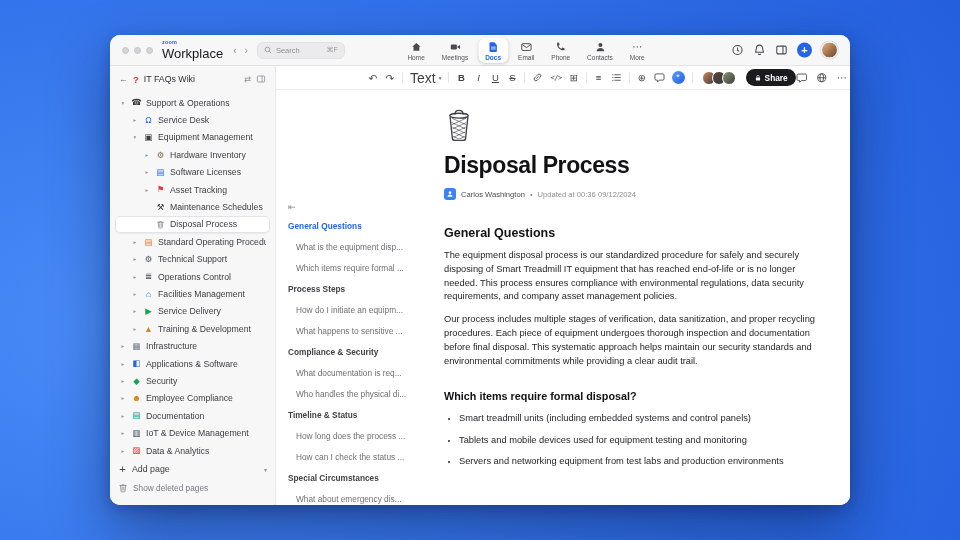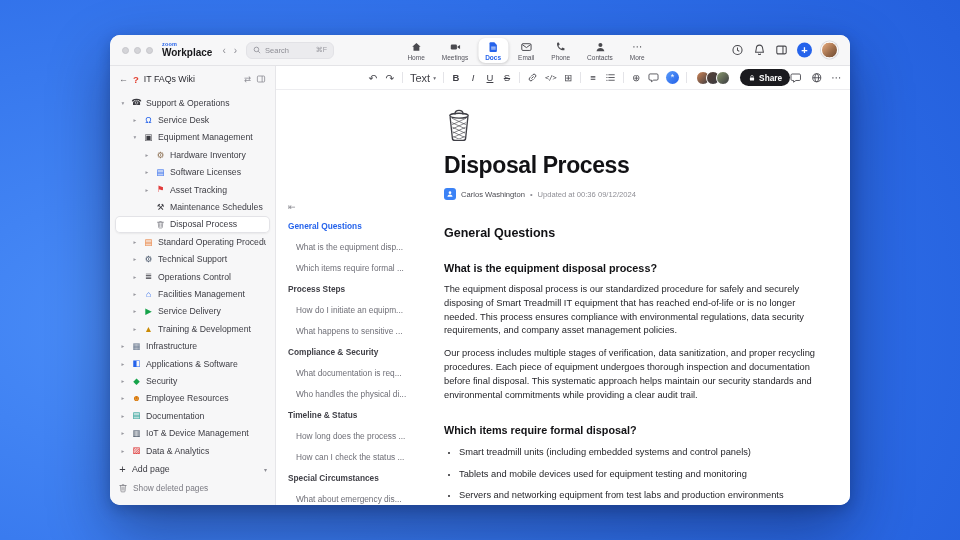--- a/index.html
+++ b/index.html
@@ -7,21 +7,21 @@
   .stage{position:relative;width:960px;height:540px;overflow:hidden;
     background:radial-gradient(130% 150% at 15% 60%, #4a8df8 0%, #2f6fe9 48%, #1b53d3 100%)}
   .window{position:absolute;left:110px;top:35px;width:740px;height:470px;background:#fff;border-radius:10px;
     box-shadow:0 25px 60px rgba(8,18,60,.45),0 4px 14px rgba(8,18,60,.25);display:flex;flex-direction:column;overflow:hidden}
   
   .topbar{height:31px;flex:0 0 31px;background:#f7f7f8;border-bottom:1px solid #e4e4e7;display:flex;align-items:center;position:relative;padding:0 12px;z-index:3}
   .tl-group{display:flex;gap:5px;margin-right:9px}
   .tl{width:7px;height:7px;border-radius:50%;background:#d4d4d8;border:1px solid #c6c6cb}
   .logo{line-height:1;margin-right:8px}
   .logo-top{font-size:5.5px;color:#2563eb;font-weight:700;letter-spacing:.2px}
-  .logo-bottom{font-size:10px;color:#18181b;font-weight:700;margin-top:1px}
+  .logo-bottom{font-size:13px;color:#18181b;font-weight:400;margin-top:1px}
   .nav-chev{display:flex;gap:8px;color:#8e8e95;font-size:10px;margin:0 9px 0 2px}
   .search-pill{display:flex;align-items:center;gap:4px;width:88px;height:17px;background:#ebebee;border:1px solid #e2e2e6;border-radius:6px;padding:0 6px;color:#8e8e95}
   .search-pill .svg-icon{width:8px;height:8px;display:block}
   .search-pill .svg-icon svg{width:8px;height:8px;display:block}
   .search-text{flex:1;font-size:7.5px}
   .search-kbd{font-size:7px;color:#9a9aa1}
   .tabs{position:absolute;left:50%;top:2.5px;transform:translateX(calc(-50% + 46px));display:flex;align-items:flex-start;gap:3px}
   .tab{display:flex;flex-direction:column;align-items:center;gap:1px;padding:3px 7px 2px;border-radius:7px;color:#4a4a4f}
   .tab-icon{width:12px;height:12px;display:flex;align-items:center;justify-content:center;font-size:10px;line-height:12px}
   .tab-icon svg{width:12px;height:12px;display:block}
@@ -58,21 +58,21 @@
   .f-row .svg-icon{width:10px;height:10px;color:#7a7a82}
   .f-row .svg-icon svg{width:10px;height:10px;display:block}
   
   .main{flex:1;display:flex;flex-direction:column;min-width:0;background:#fff}
   .etoolbar{height:24px;flex:0 0 24px;border-bottom:1px solid #ededf0;display:flex;align-items:center;padding:0 10px;color:#3f3f46}
   .tb-left{display:flex;align-items:center;gap:7px;margin-left:82px}
   .tb-btn{display:flex;align-items:center;justify-content:center;height:16px;min-width:10px;font-size:9.5px;border-radius:3px}
   .tb-btn svg{width:11px;height:11px;display:block}
   .tb-undo{font-size:10.5px}
   .tb-divider{width:1px;height:11px;background:#e4e4e8}
-  .ts-label{font-size:11px}
+  .ts-label{font-size:14px}
   .ts-chev{font-size:5.5px;margin-left:3px;color:#6b6b72}
   .b-bold{font-weight:800}
   .b-italic{font-style:italic}
   .b-underline{text-decoration:underline}
   .b-strike{text-decoration:line-through}
   .b-code{font-size:7px;font-family:"DejaVu Sans Mono",monospace;letter-spacing:-.5px}
   .ai-dot{width:13px;height:13px;border-radius:50%;background:linear-gradient(135deg,#5a9cfa,#2360e8);color:#fff;font-size:9px;line-height:12px;text-align:center}
   .av-stack{display:flex;margin-left:2px}
   .av{width:14px;height:14px;border-radius:50%;border:1.5px solid #fff;margin-left:-4px}
   .av:first-child{margin-left:0}
@@ -315,21 +315,21 @@
               <span class="t-label">Applications &amp; Software</span>
             </div>
             <div class="tree-row" style="padding-left: 4px;">
               <span class="chev">▸</span>
               <span class="t-icon" style="color: rgb(22, 163, 74);">◆</span>
               <span class="t-label">Security</span>
             </div>
             <div class="tree-row" style="padding-left: 4px;">
               <span class="chev">▸</span>
               <span class="t-icon" style="color: rgb(217, 119, 6);">☻</span>
-              <span class="t-label">Employee Resources</span>
+              <span class="t-label">Employee Compliance</span>
             </div>
             <div class="tree-row" style="padding-left: 4px;">
               <span class="chev">▸</span>
               <span class="t-icon" style="color: rgb(13, 148, 136);">▤</span>
               <span class="t-label">Documentation</span>
             </div>
             <div class="tree-row" style="padding-left: 4px;">
               <span class="chev">▸</span>
               <span class="t-icon" style="color: rgb(51, 65, 85);">▥</span>
               <span class="t-label">IoT &amp; Device Management</span>
@@ -486,21 +486,20 @@
                       <circle cx="8" cy="5.4" r="2.7" fill="currentColor"></circle>
                       <path d="M2.8 13.6c.6-3 2.7-4.4 5.2-4.4s4.6 1.4 5.2 4.4z" fill="currentColor"></path>
                     </svg>
                   </span>
                 </span>
               <span class="author">Carlos Washington</span>
               <span>•</span>
               <span>Updated at 00:36 09/12/2024</span>
             </div>
             <h2>General Questions</h2>
-            <h3>What is the equipment disposal process?</h3>
             <p>The equipment disposal process is our standardized procedure for safely and securely disposing of Smart Treadmill IT equipment that has reached end-of-life or is no longer needed. This process ensures compliance with environmental regulations, data security requirements, and company asset management policies.</p>
             <p>Our process includes multiple stages of verification, data sanitization, and proper recycling procedures. Each piece of equipment undergoes thorough inspection and documentation before final disposal. This systematic approach helps maintain our security standards and environmental commitments while providing a clear audit trail.</p>
             <h3>Which items require formal disposal?</h3>
             <ul id="bullets">
                 <li>Smart treadmill units (including embedded systems and control panels)</li>
                 <li>Tablets and mobile devices used for equipment testing and monitoring</li>
                 <li>Servers and networking equipment from test labs and production environments</li>
               </ul>
           </article>
         </div>

